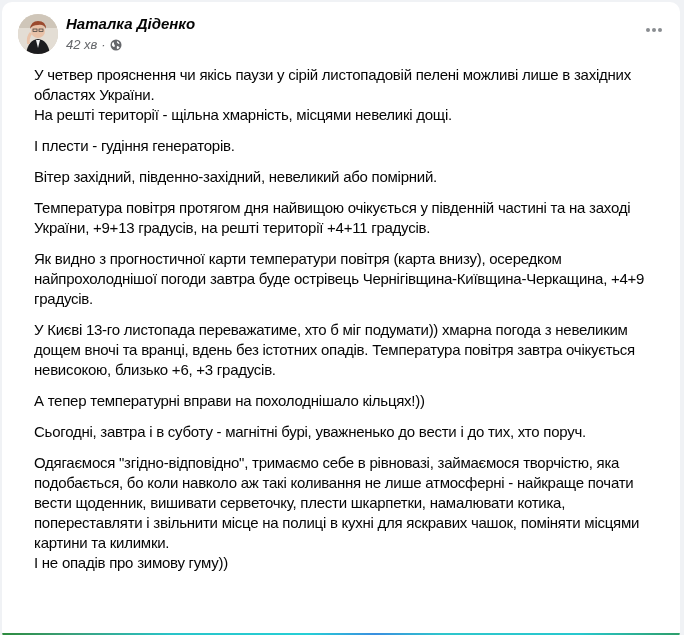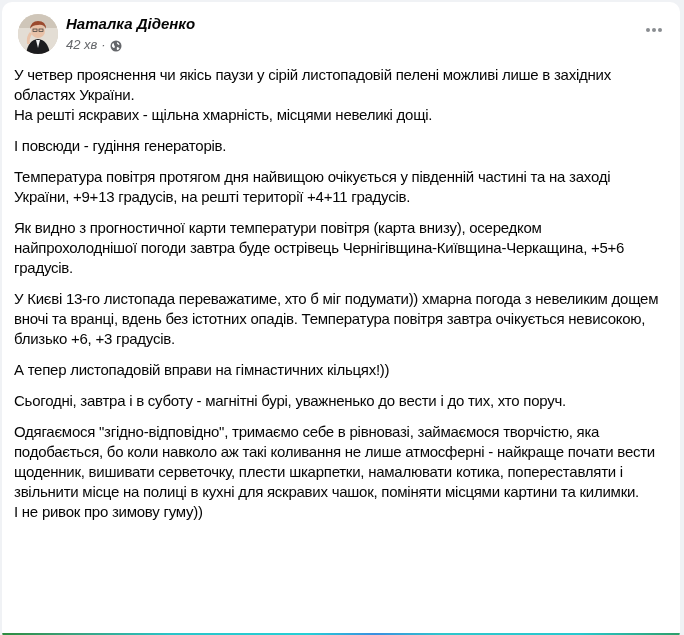--- a/index.html
+++ b/index.html
@@ -48,21 +48,21 @@
       color: #050505;
       white-space: nowrap;
     }
     .meta {
       position: absolute;
       left: 60px;
       top: 35px;
       font-size: 13px;
       color: #65676b;
       display: flex;
-      align-items: flex-end;
+      align-items: center;
       gap: 4px;
       white-space: nowrap;
     }
     .meta .globe {
       width: 12px;
       height: 12px;
       display: inline-block;
     }
     .more {
       position: absolute;
@@ -91,20 +91,21 @@
       font-size: 15px;
       line-height: 20px;
       color: #050505;
       letter-spacing: -0.25px;
     }
     .para {
       margin: 0 0 11px 0;
     }
     .para .line {
       display: block;
+      margin-left: 20px;
     }
     .map-strip {
       position: absolute;
       left: 0;
       top: 631px;
       width: 100%;
       height: 10px;
       background: linear-gradient(90deg, #2e8b3e 0%, #3aa07a 10%, #29c4c9 25%, #25cfd6 45%, #3a8fe0 55%, #2ec6cc 65%, #27c8cf 85%, #2e9e6a 100%);
     }
   </style>
@@ -142,40 +143,43 @@
     <div class="more">
       <span></span>
       <span></span>
       <span></span>
     </div>
   </div>
 
   <div class="body">
     <div class="para">
       <span class="line">У четвер прояснення чи якісь паузи у сірій листопадовій пелені можливі лише в західних областях України.</span>
-      <span class="line">На решті яскравих - щільна хмарність, місцями невеликі дощі.</span>
+      <span class="line">На решті території - щільна хмарність, місцями невеликі дощі.</span>
     </div>
     <div class="para">
-      <span class="line">І повсюди - гудіння генераторів.</span>
+      <span class="line">І плести - гудіння генераторів.</span>
+    </div>
+    <div class="para">
+      <span class="line">Вітер західний, південно-західний, невеликий або помірний.</span>
     </div>
     <div class="para">
       <span class="line">Температура повітря протягом дня найвищою очікується у південній частині та на заході України, +9+13 градусів, на решті території +4+11 градусів.</span>
     </div>
     <div class="para">
-      <span class="line">Як видно з прогностичної карти температури повітря (карта внизу), осередком найпрохолоднішої погоди завтра буде острівець Чернігівщина-Київщина-Черкащина, +5+6 градусів.</span>
+      <span class="line">Як видно з прогностичної карти температури повітря (карта внизу), осередком найпрохолоднішої погоди завтра буде острівець Чернігівщина-Київщина-Черкащина, +4+9 градусів.</span>
     </div>
     <div class="para">
       <span class="line">У Києві 13-го листопада переважатиме, хто б міг подумати)) хмарна погода з невеликим дощем вночі та вранці, вдень без істотних опадів. Температура повітря завтра очікується невисокою, близько +6, +3 градусів.</span>
     </div>
     <div class="para">
-      <span class="line">А тепер листопадовій вправи на гімнастичних кільцях!))</span>
+      <span class="line">А тепер температурні вправи на похолоднішало кільцях!))</span>
     </div>
     <div class="para">
       <span class="line">Сьогодні, завтра і в суботу - магнітні бурі, уважненько до вести і до тих, хто поруч.</span>
     </div>
     <div class="para">
       <span class="line">Одягаємося "згідно-відповідно", тримаємо себе в рівновазі, займаємося творчістю, яка подобається, бо коли навколо аж такі коливання не лише атмосферні - найкраще почати вести щоденник, вишивати серветочку, плести шкарпетки, намалювати котика, попереставляти і звільнити місце на полиці в кухні для яскравих чашок, поміняти місцями картини та килимки.</span>
-      <span class="line">І не ривок про зимову гуму))</span>
+      <span class="line">І не опадів про зимову гуму))</span>
     </div>
   </div>
 
   <div class="map-strip"></div>
 </div>
 
 </body></html>

